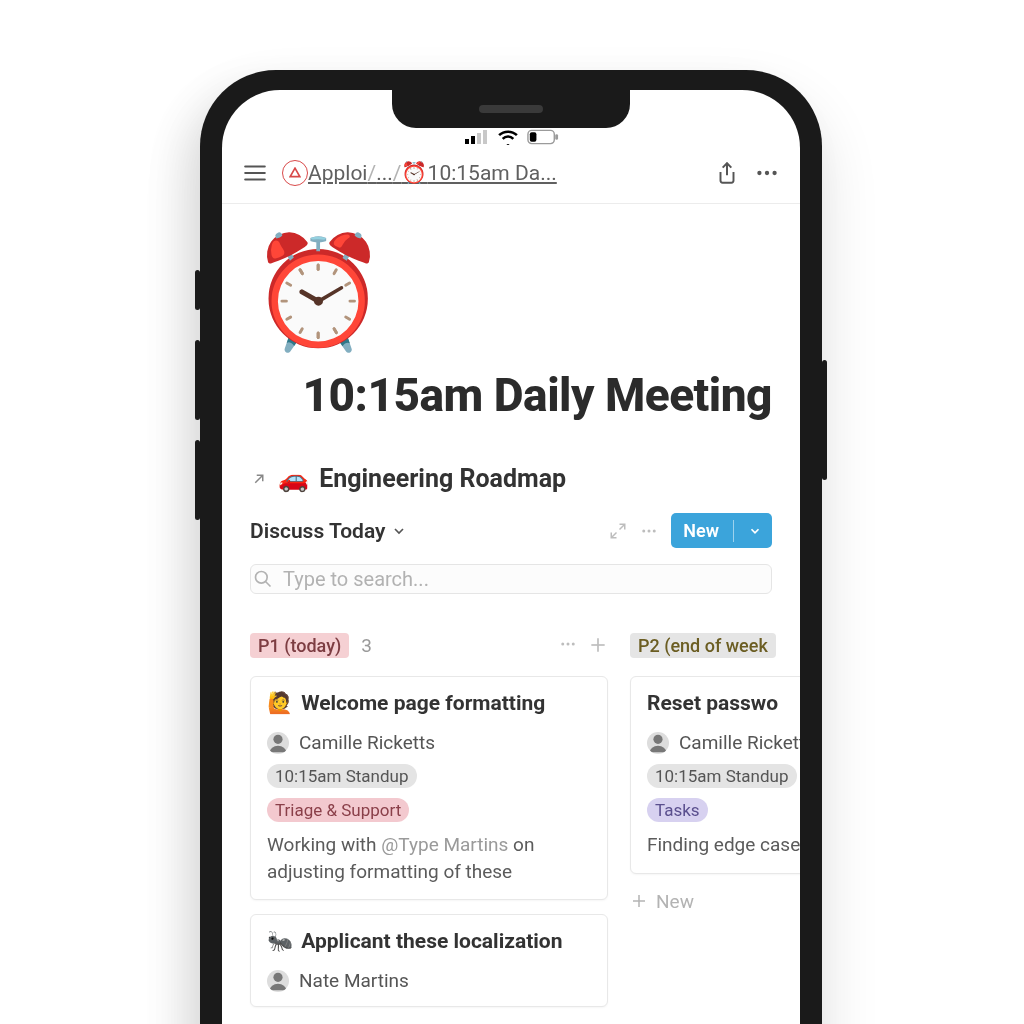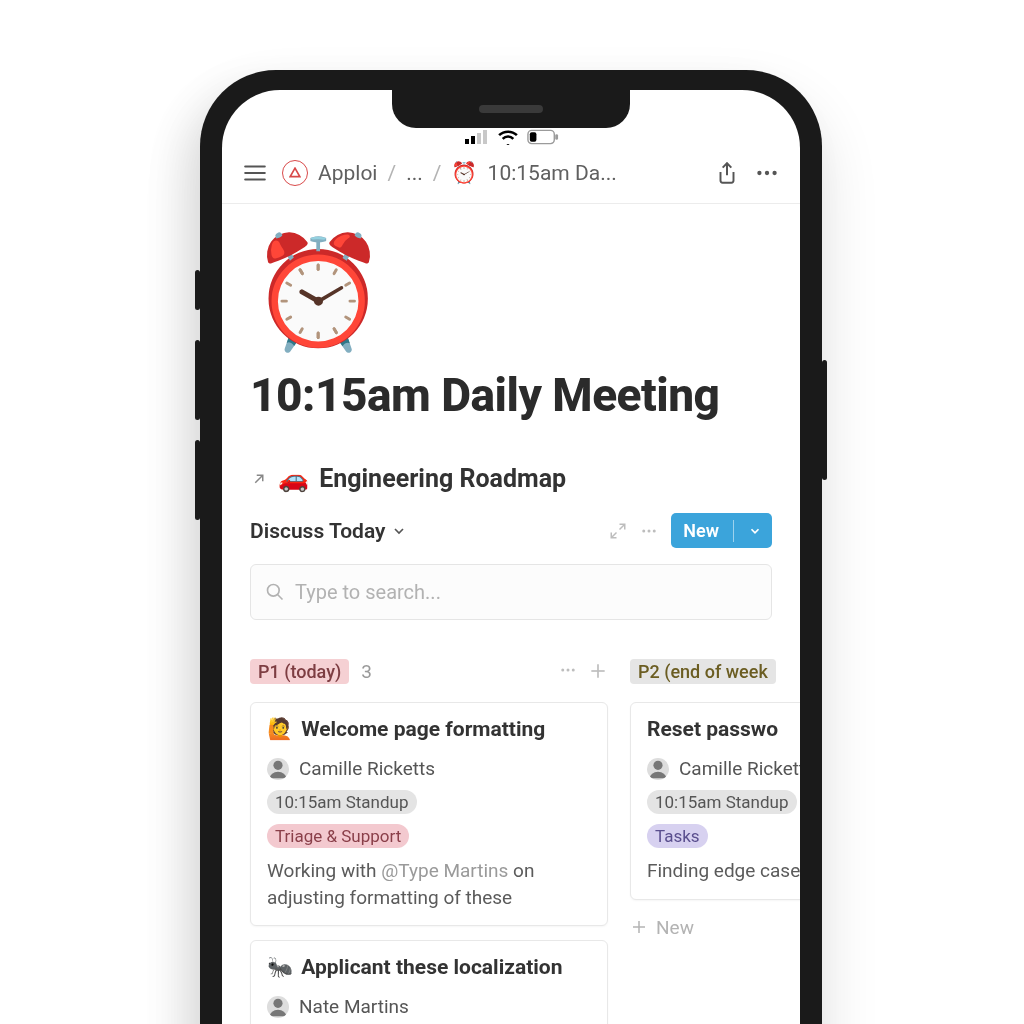--- a/index.html
+++ b/index.html
@@ -80,32 +80,32 @@
   .topnav {
     height: 62px;
     display: flex;
     align-items: center;
     padding: 0 20px;
     gap: 14px;
     border-bottom: 1px solid #ececec;
     color: #606060;
     font-size: 21px;
   }
-  .topnav .bc { display:flex; align-items:center; gap:10px; flex:1; overflow:hidden; white-space:nowrap;}
+  .topnav .bc { display:flex; align-items:center; flex:1; overflow:hidden; white-space:nowrap;text-decoration:underline;}
   .topnav .bc .sep { color:#b3b3b3; }
   .workspace-icon {
     width:26px; height:26px; border-radius:50%;
     border:1.5px solid #d84949; display:flex;align-items:center;justify-content:center;
     color:#d84949; font-size:14px; font-weight:700;
   }
 
   
   .content { padding: 34px 28px 0 28px; }
   .page-icon { font-size: 110px; line-height:1; }
-  .page-title { font-size: 46px; font-weight: 800; color:#2b2b2b; margin-top:20px; letter-spacing:-0.5px;}
+  .page-title { font-size: 46px; font-weight: 800; color:#2b2b2b; margin-top:20px; letter-spacing:-0.5px;text-align:right;}
   .linked-db {
     margin-top: 42px;
     display:flex; align-items:center; gap:10px;
     font-size: 25px; font-weight:700; color:#333;
   }
   .arrow-ne { color:#888; font-size:22px; }
 
   .viewbar {
     display:flex; align-items:center; justify-content:space-between;
     margin-top:20px;
@@ -115,24 +115,24 @@
   .new-btn {
     background:#3ba4db; color:#fff; font-weight:600;
     height:35px; border-radius:5px; display:flex;align-items:center;
     padding:0 10px 0 12px; gap:14px; font-size:18px;
   }
   .new-btn .divider { width:1px; height:22px; background:rgba(255,255,255,0.5);}
   .ghost { color:#bdbdbd; }
 
   .search {
     margin-top:16px;
-    height:56px;
+    height:30px;
     border:1px solid #e5e5e5; border-radius:6px;
     display:flex; align-items:center; gap:10px;
-    padding:0 14px; color:#b2b2b2; font-size:20px;
+    padding:0 2px; color:#b2b2b2; font-size:20px;
     background:#fcfcfc;
   }
 
   .board {
     margin-top:34px;
     display:flex; gap:22px;
   }
   .col { flex:0 0 358px; min-width:0;}
   .col-header { display:flex; align-items:center; gap:12px; height:34px; font-size:19px; }
   .pill { border-radius:4px; padding:2px 8px; font-size:18px; font-weight:500;}

